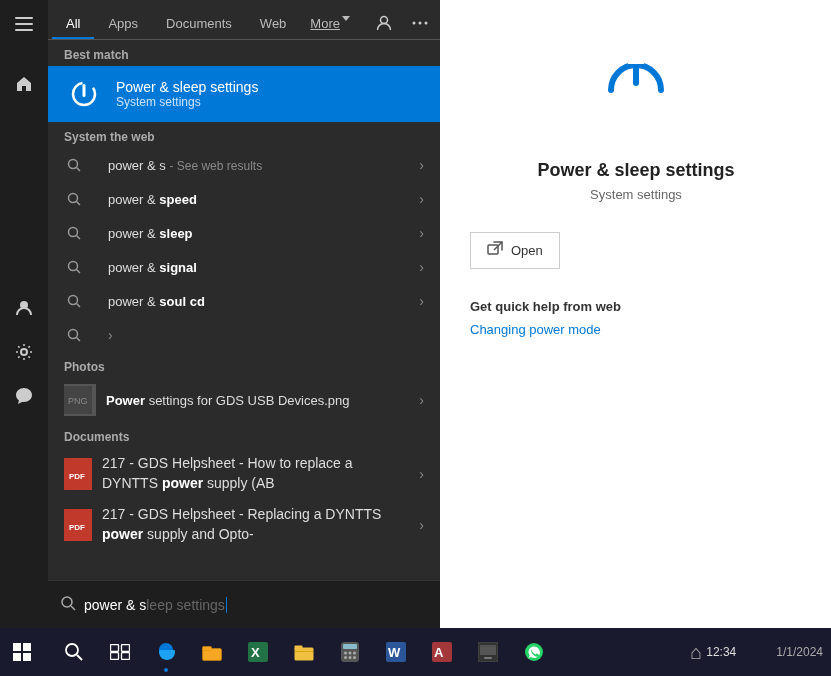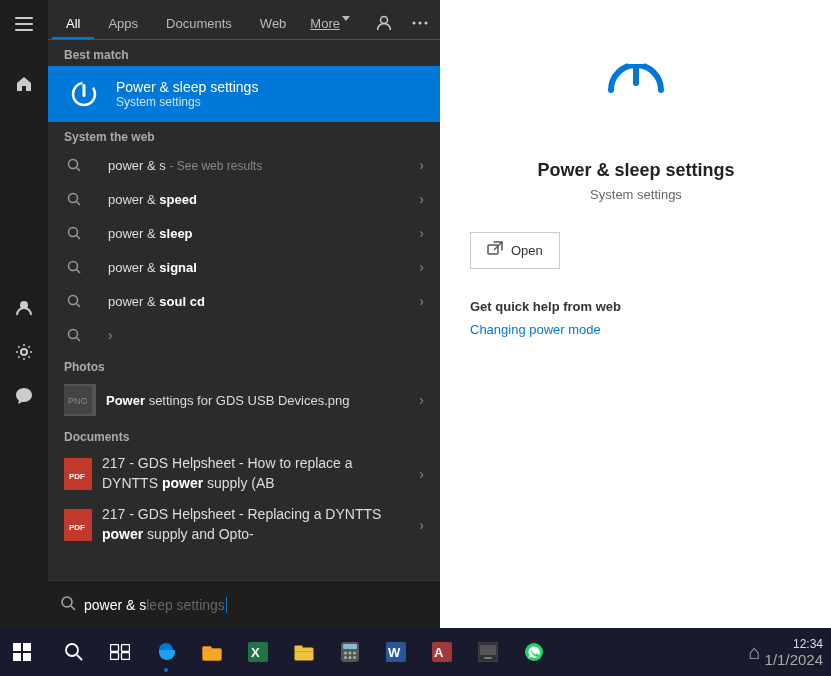--- a/index.html
+++ b/index.html
@@ -686,18 +686,18 @@
       <svg width="20" height="20" viewBox="0 0 20 20" fill="none">
         <circle cx="10" cy="10" r="9" fill="#25d366"></circle>
         <path d="M10 4.5C7 4.5 4.5 7 4.5 10c0 1.3.4 2.5 1.1 3.5L4.5 16l2.6-1.1c1 .6 2.1 1 3.4 1 2.8 0 5.5-2.5 5.5-5.5S13 4.5 10 4.5z" fill="white"></path>
         <path d="M7.5 8.5s.5 1 1.5 2 2.5 2 2.5 2l1-1s.5-.3 1 .2l1.5 1.5c.5.5.2 1-.3 1.3s-2.5 1-5-1.5-3.5-5-2.5-5.5l.3-.2z" fill="#25d366"></path>
       </svg>
     </div>
   </div>
 
   <div style="margin-left:auto; display:flex; align-items:center; padding-right:8px; color:#ccc; font-size:12px; gap:4px;">
     <span style="color:#aaa; font-size:20px;">⌂</span>
-    <div style="display:flex; flex-direction:column; align-items:flex-end;">
+    <div style="display:flex; align-items:flex-end;">
       <span style="font-size:12px; color:#ddd;">12:34</span>
-      <span style="font-size:15px; color:#aaa;">1/1/2024</span>
+      <span style="font-size:12px; color:#aaa;margin-left:40px;">1/1/2024</span>
     </div>
   </div>
 </div>
 
 </body></html>

